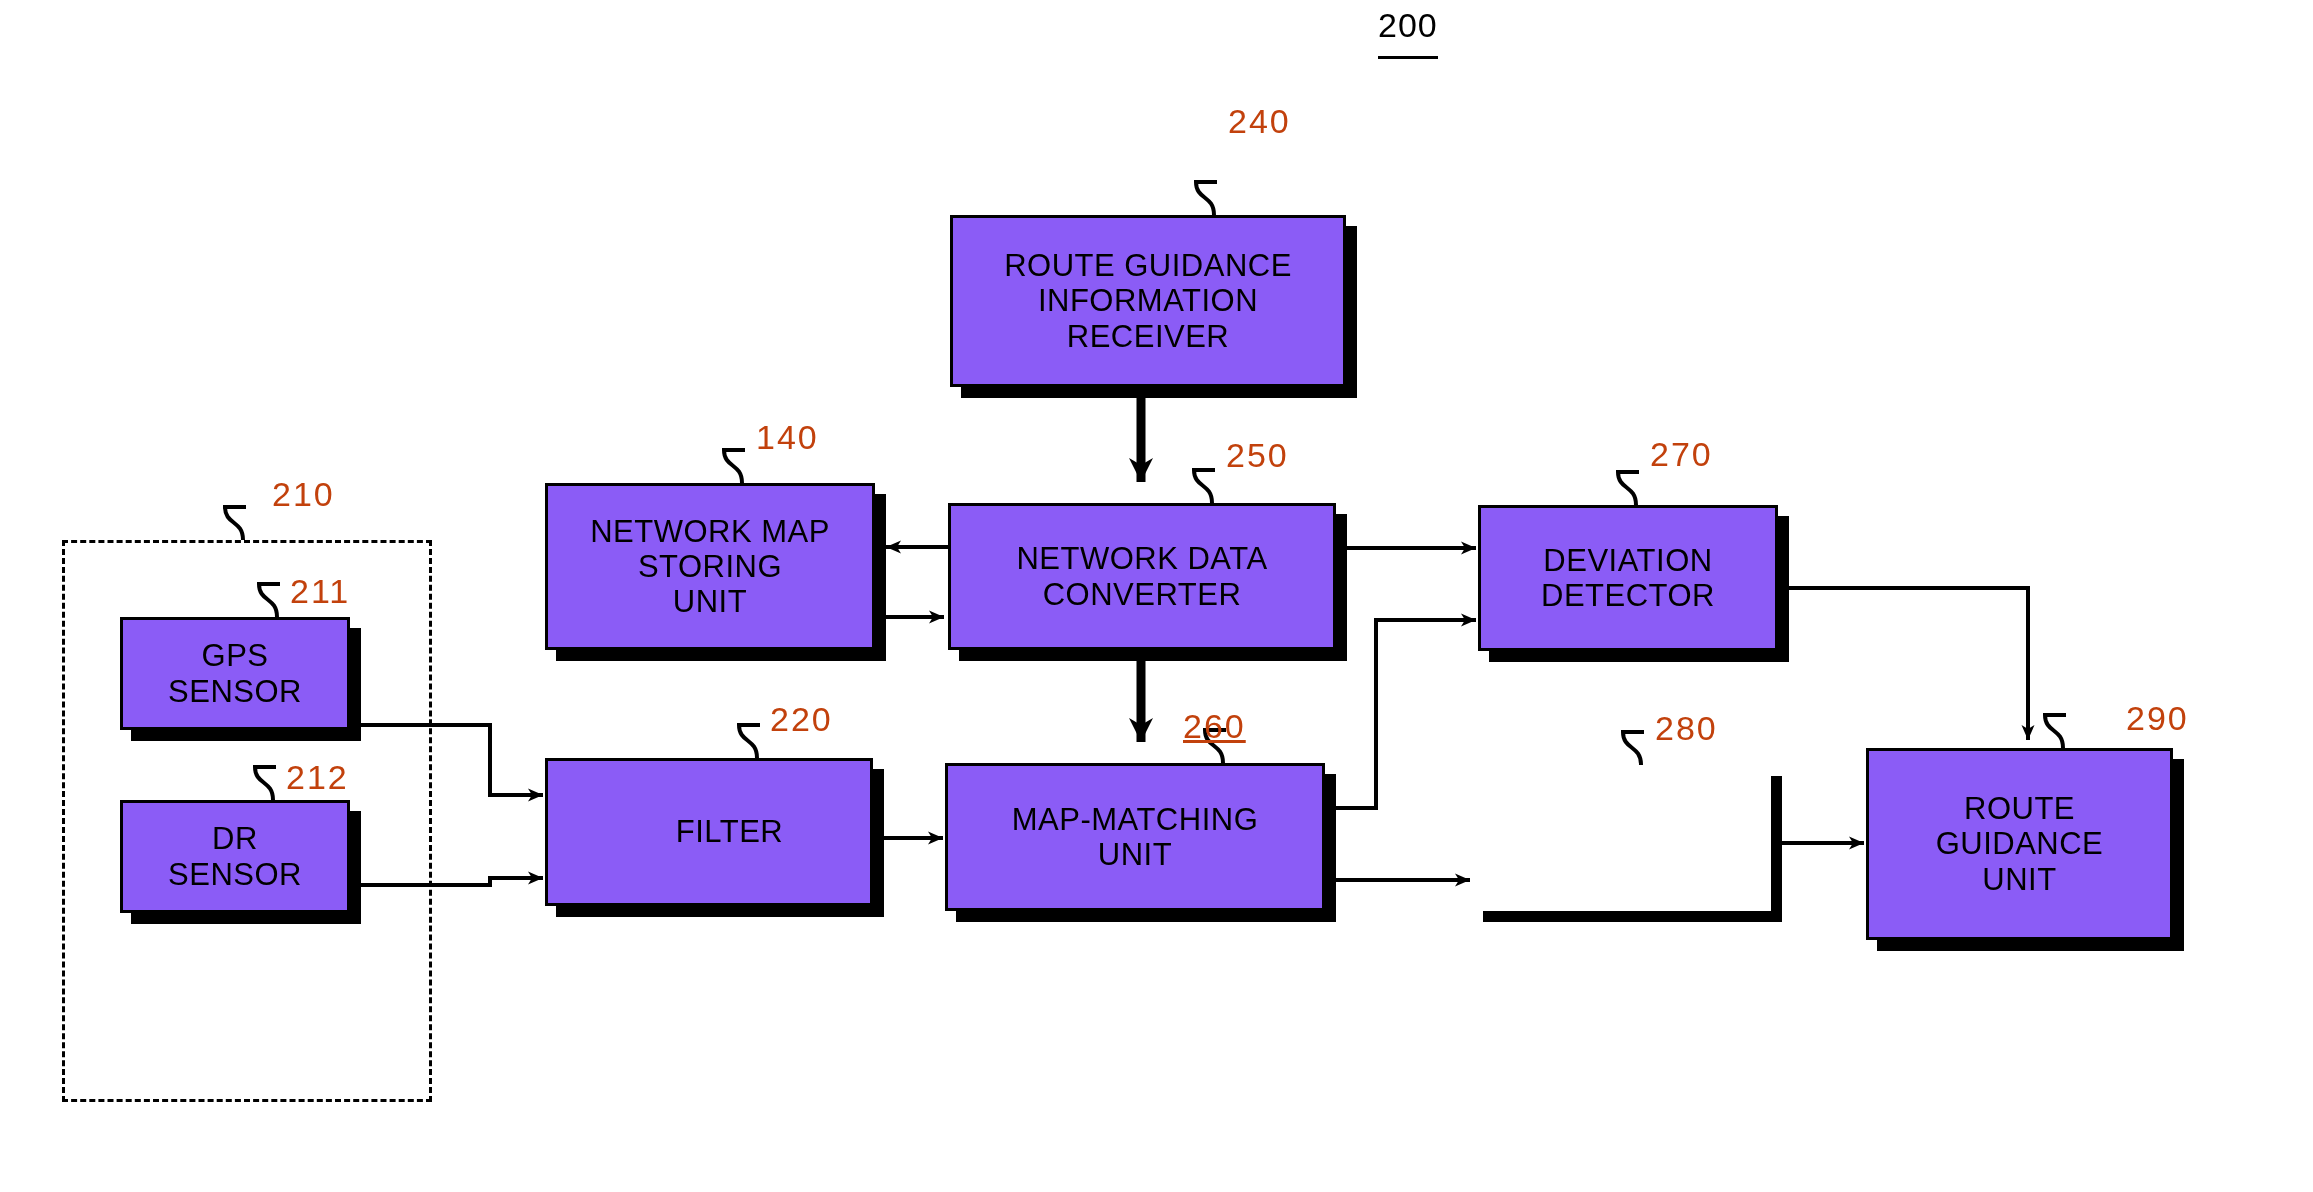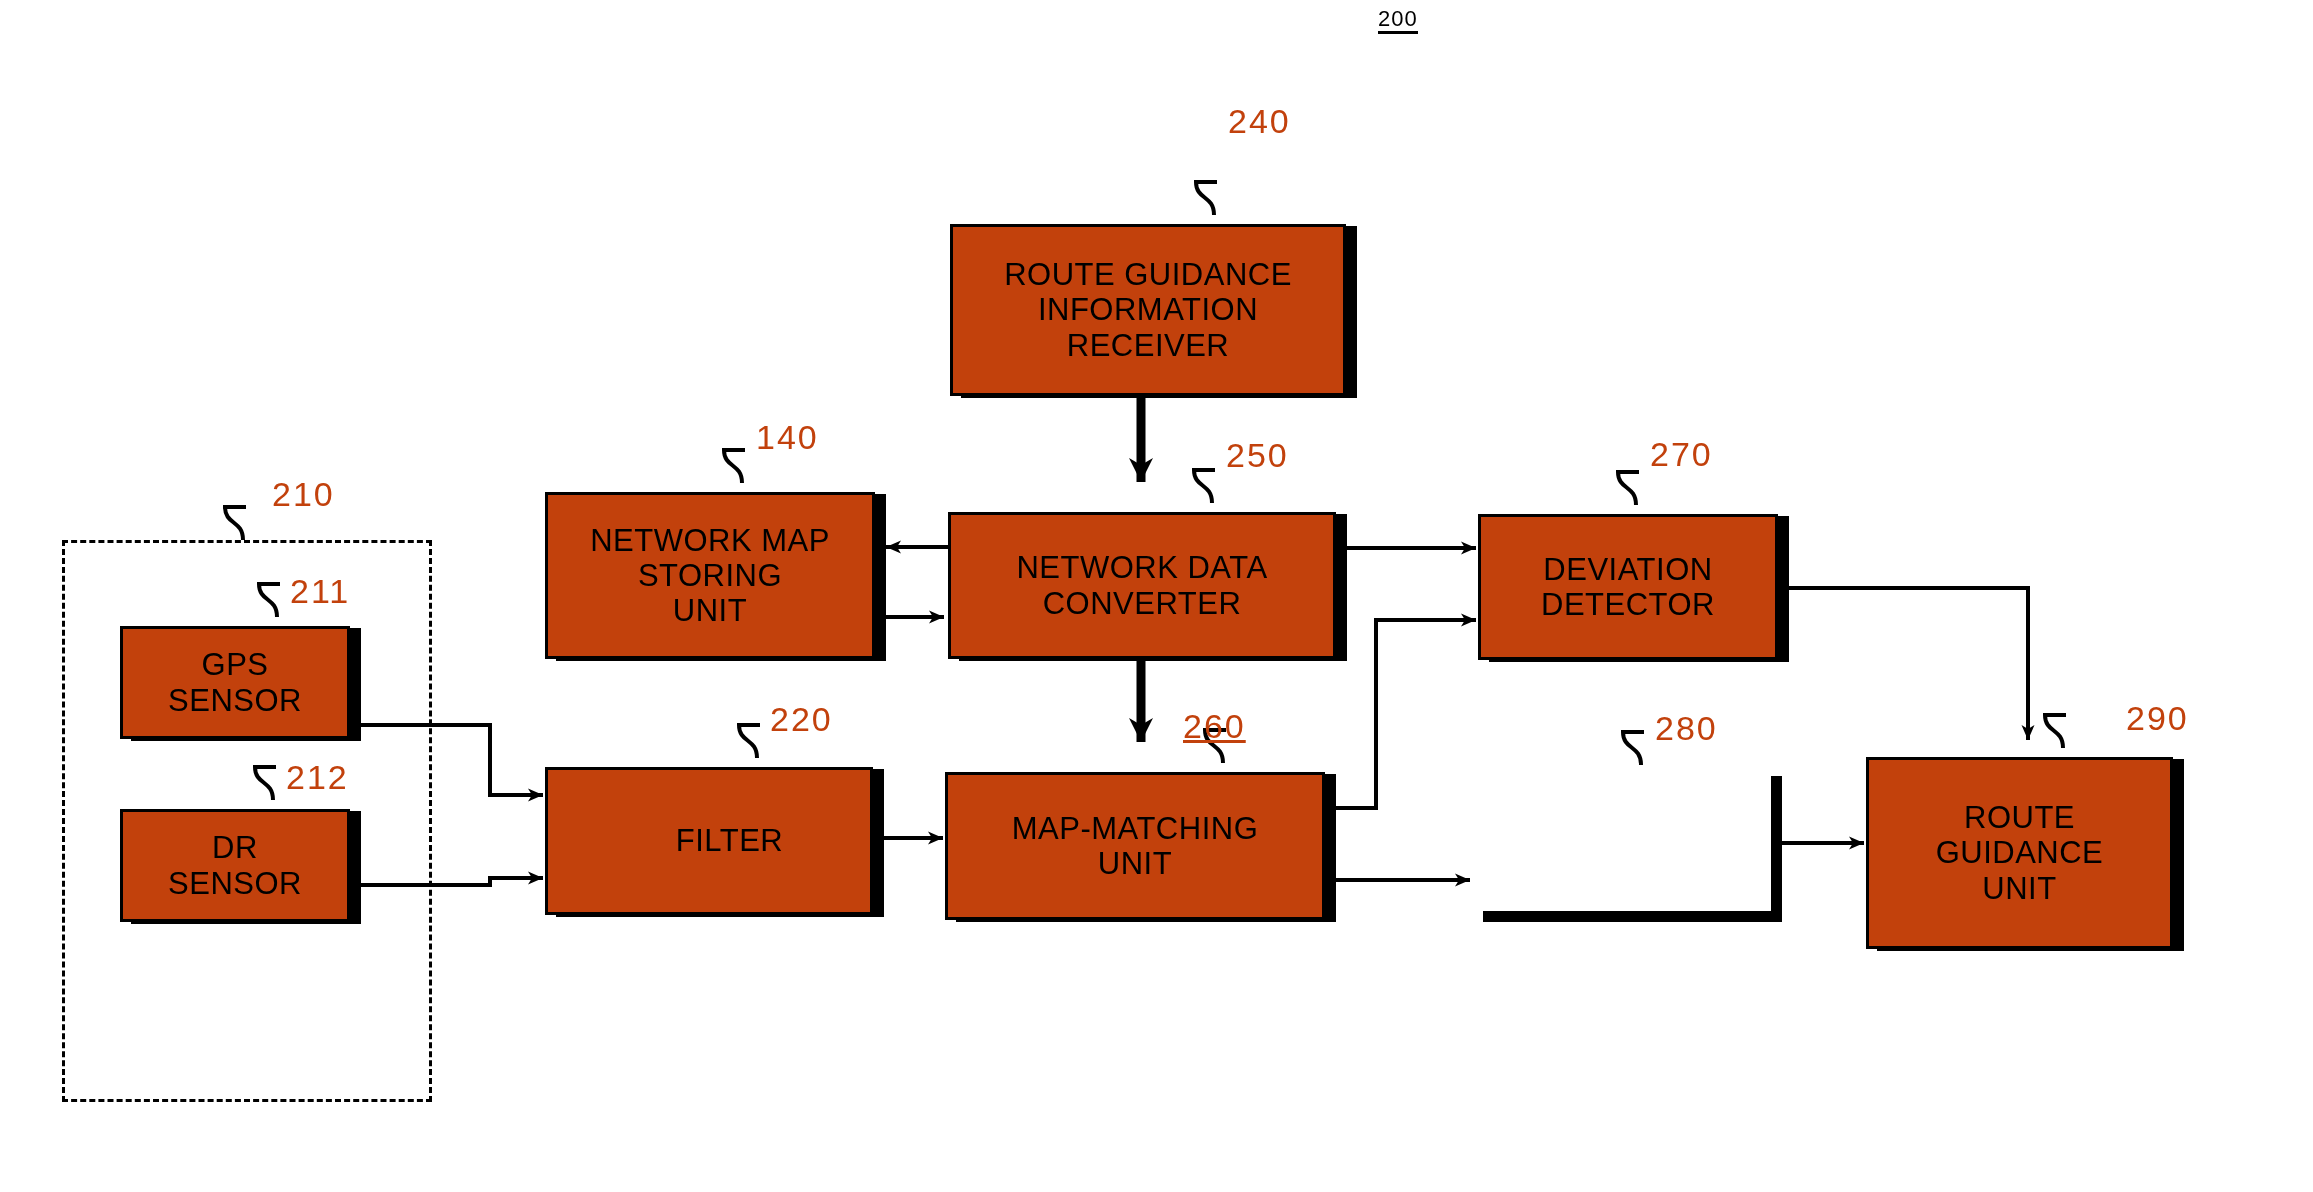--- a/index.html
+++ b/index.html
@@ -17,51 +17,50 @@
   }
   #svg-layer {
     position: absolute;
     left: 0;
     top: 0;
     width: 2313px;
     height: 1192px;
   }
   .fig-title {
     position: absolute;
-    font-size: 22px;
+    font-size: 34px;
     color: #000;
     letter-spacing: 1px;
     border-bottom: 3px solid #000;
-    padding-bottom: 1px;
+    padding-bottom: 14px;
     line-height: 1;
     white-space: nowrap;
   }
   .ref-num {
     position: absolute;
     font-size: 34px;
     color: #c2410c;
     letter-spacing: 2px;
     white-space: nowrap;
     line-height: 1;
   }
   .node {
     position: absolute;
     box-sizing: border-box;
     border: 3px solid #000;
-    background: #c2410c;
+    background: #8b5cf6;
     display: flex;
     align-items: center;
     justify-content: center;
     text-align: center;
     color: #000;
     font-size: 31px;
     letter-spacing: 0.5px;
     line-height: 1.14;
     z-index: 3;
-    margin-top: 9px;
   }
   .node .node-label {
     display: block;
     width: 100%;
     padding: 0 4px;
     box-sizing: border-box;
     white-space: pre-line;
   }
   .shadow {
     position: absolute;

